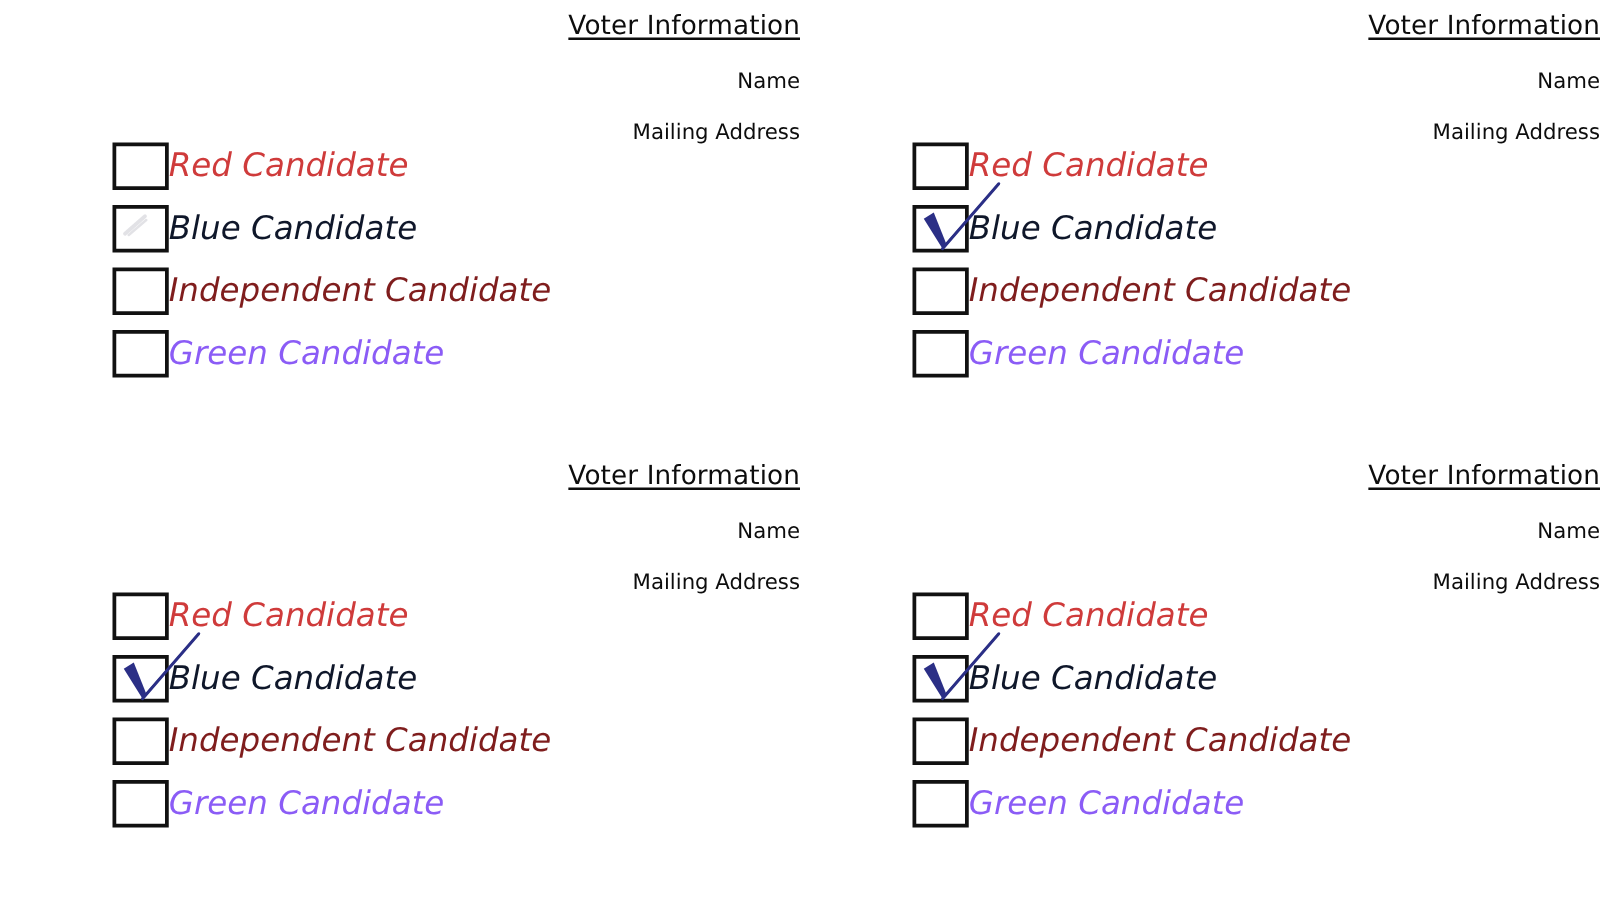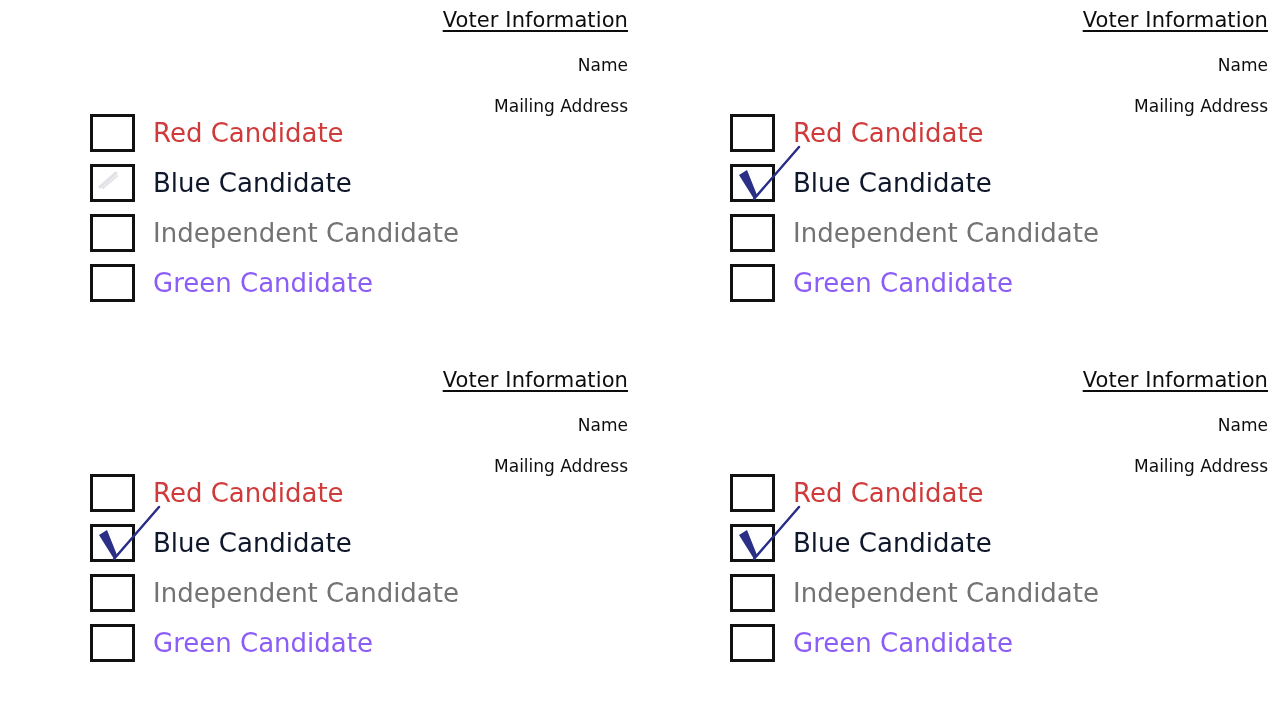--- a/index.html
+++ b/index.html
@@ -28,21 +28,21 @@
     height: 360px;
   }
   .ballot-tl { left: 0px;   top: 0px;   }
   .ballot-tr { left: 640px; top: 0px;   }
   .ballot-bl { left: 0px;   top: 360px; }
   .ballot-br { left: 640px; top: 360px; }
 
   
   .voter-info {
     position: absolute;
-    right: 12px;
+    right: 0px;
     top: 10px;
     text-align: right;
     line-height: 1.0;
     color: #0d0d0d;
   }
   .voter-info-title {
     font-size: 21px;
     text-decoration: underline;
     text-underline-offset: 3px;
     letter-spacing: 0.1px;
@@ -73,28 +73,29 @@
     position: relative;
     width: 39px;
     height: 32px;
     border: 3px solid #111111;
     background: #ffffff;
     box-sizing: content-box;
     flex: 0 0 auto;
   }
   .option-label {
     font-size: 26px;
-    margin-left: 18px;
+    margin-left: 0;
     white-space: nowrap;
     line-height: 1;
+    font-style: italic;
   }
 
   .lbl-red   { color: #cf3b3b; }
   .lbl-blue  { color: #0f172a; }
-  .lbl-ind   { color: #737373; }
+  .lbl-ind   { color: #7f1d1d; }
   .lbl-green { color: #8b5cf6; }
 
   
   .checkmark {
     position: absolute;
     left: -6px;
     top: -30px;
     width: 90px;
     height: 76px;
     pointer-events: none;

